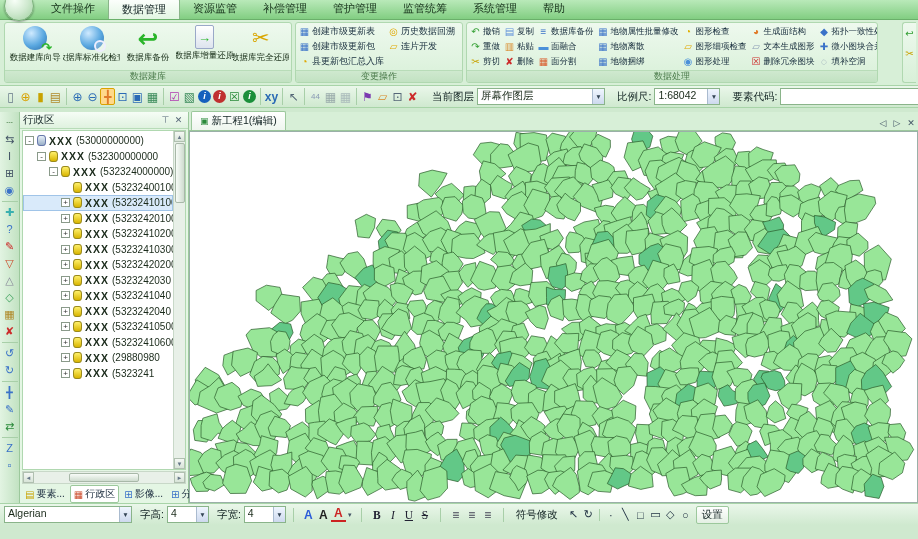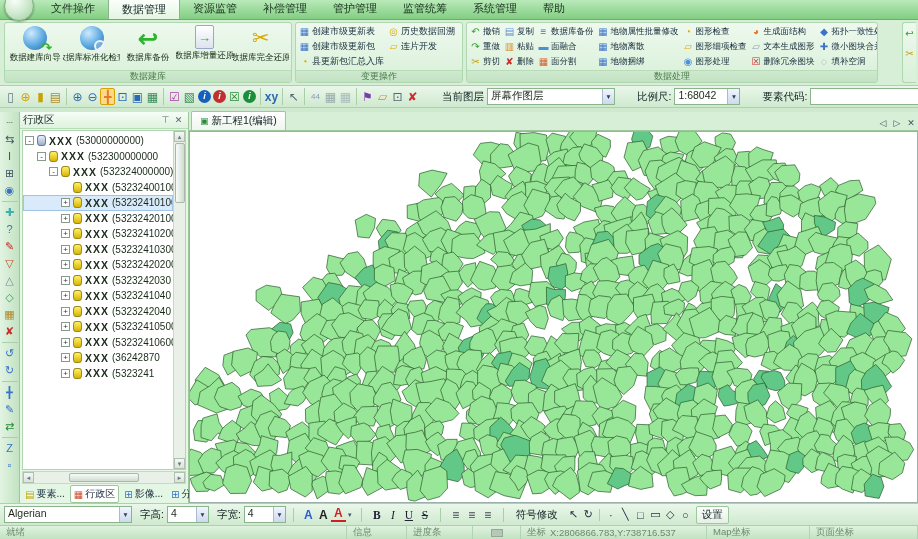--- a/index.html
+++ b/index.html
@@ -35,21 +35,21 @@
 .toolbar{height:22px;background:linear-gradient(#eaf7ea,#cfe9cf);display:flex;align-items:center;padding:0 3px;border-bottom:1px solid #a8d4a8}
 .ticons{display:flex;align-items:center}
 .ticon{width:15px;height:17px;display:flex;align-items:center;justify-content:center;flex:none}
 .ticon.sepb{border-left:1px solid #a8cfa8;margin-left:3px;padding-left:3px;width:19px}
 .ticon.active{background:#ffd98a;border:1px solid #d9a200;border-radius:2px}
 .tglyph{font-size:12px;line-height:1}
 .ticon[class*="ball"] .tglyph{width:13px;height:13px;border-radius:50%;color:#fff;font-size:9px;font-weight:bold;font-style:italic;display:flex;align-items:center;justify-content:center}
 .ballb .tglyph{background:#1560bd}.ballr .tglyph{background:#c03030}.ballg .tglyph{background:#1a8f3a}
 .xy .tglyph{font-size:12px;font-weight:bold;color:#2a6ab5}
 .txt .tglyph{font-size:8px;color:#8a9ab5}
-.tlabel{font-size:10.5px;margin:0 3px 0 22px;color:#122;white-space:nowrap}
+.tlabel{font-size:10.5px;margin:0 3px 0 12px;color:#122;white-space:nowrap}
 .combo{background:#fff;border:1px solid #8ab48a;height:17px;display:flex;font-size:10.5px;padding-left:3px;flex:none}
 .combo .cval{flex:1;overflow:hidden;white-space:nowrap}
 .carrow{width:12px;height:100%;background:linear-gradient(#f0f6ff,#cdd9ee);border-left:1px solid #aabbcf;font-size:6.5px;display:flex;align-items:center;justify-content:center;color:#345}
 .w130{width:128px}.w68{width:66px}.w185{width:185px}.w110{width:128px}.w44{width:42px}
 
 .workspace{position:absolute;top:112px;left:0;width:918px;height:391px;display:flex}
 .leftbar{width:20px;background:linear-gradient(90deg,#e2f4e2,#c2e2c2);border-right:1px solid #9cc89c;display:flex;flex-direction:column;align-items:center;padding-top:2px;gap:1px;flex:none}
 .licon{width:16px;height:16px;display:flex;align-items:center;justify-content:center;font-size:11px;flex:none}
 .licon.sepv{border-top:1px solid #a8cfa8;margin-top:2px;padding-top:2px;height:19px}
 .treepanel{width:169px;background:#e4f6e4;border-right:1px solid #9cc89c;display:flex;flex-direction:column;flex:none}
@@ -535,21 +535,21 @@
             <div class="titem" style="padding-left: 38px;">
             <span class="exp">+</span>
             <span class="db"></span>
             <span class="tlab">XXX</span>
             <span class="tcode">(532324106000</span>
           </div>
             <div class="titem" style="padding-left: 38px;">
             <span class="exp">+</span>
             <span class="db"></span>
             <span class="tlab">XXX</span>
-            <span class="tcode">(36242870</span>
+            <span class="tcode">(29880980</span>
           </div>
             <div class="titem" style="padding-left: 38px;">
             <span class="exp">+</span>
             <span class="db"></span>
             <span class="tlab">XXX</span>
             <span class="tcode">(5323241</span>
           </div>
           </div>
         <div class="vscroll">
           <span class="sarr">▲</span>
@@ -1266,28 +1266,14 @@
         <span class="ftool sepb">·</span>
         <span class="ftool">╲</span>
         <span class="ftool">□</span>
         <span class="ftool">▭</span>
         <span class="ftool">◇</span>
         <span class="ftool">○</span>
       </div>
     <span class="fbtn" style="background:linear-gradient(#fff,#e4f0e4);border:1px solid #9cc89c;border-radius:2px">设置</span>
   </div>
 
-  <div class="statusbar">
-    <span class="sseg grow">就绪</span>
-    <span class="sseg sw-info">信息</span>
-    <span class="sseg sw-prog">进度条</span>
-    <span class="sseg sw-box">
-        <span class="sbox"></span>
-      </span>
-    <span class="sseg sw-coord">
-        <span class="clab">坐标</span>
-        <span>X:2806866.783,Y:738716.537</span>
-      </span>
-    <span class="sseg sw-map">Map坐标</span>
-    <span class="sseg sw-page">页面坐标</span>
-  </div>
 
 </div>
 
 </body></html>

